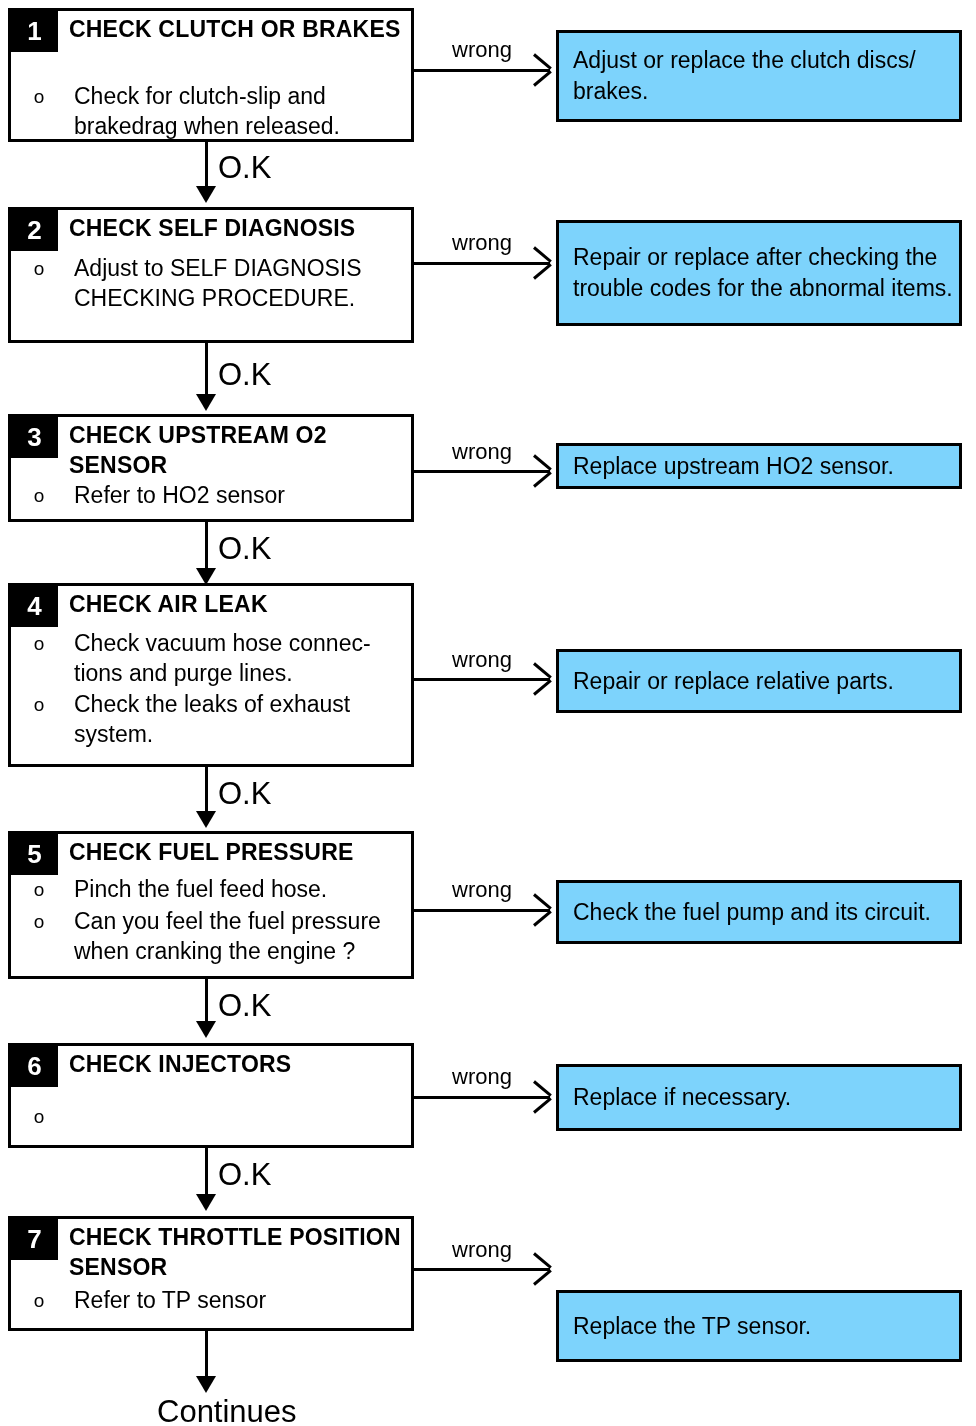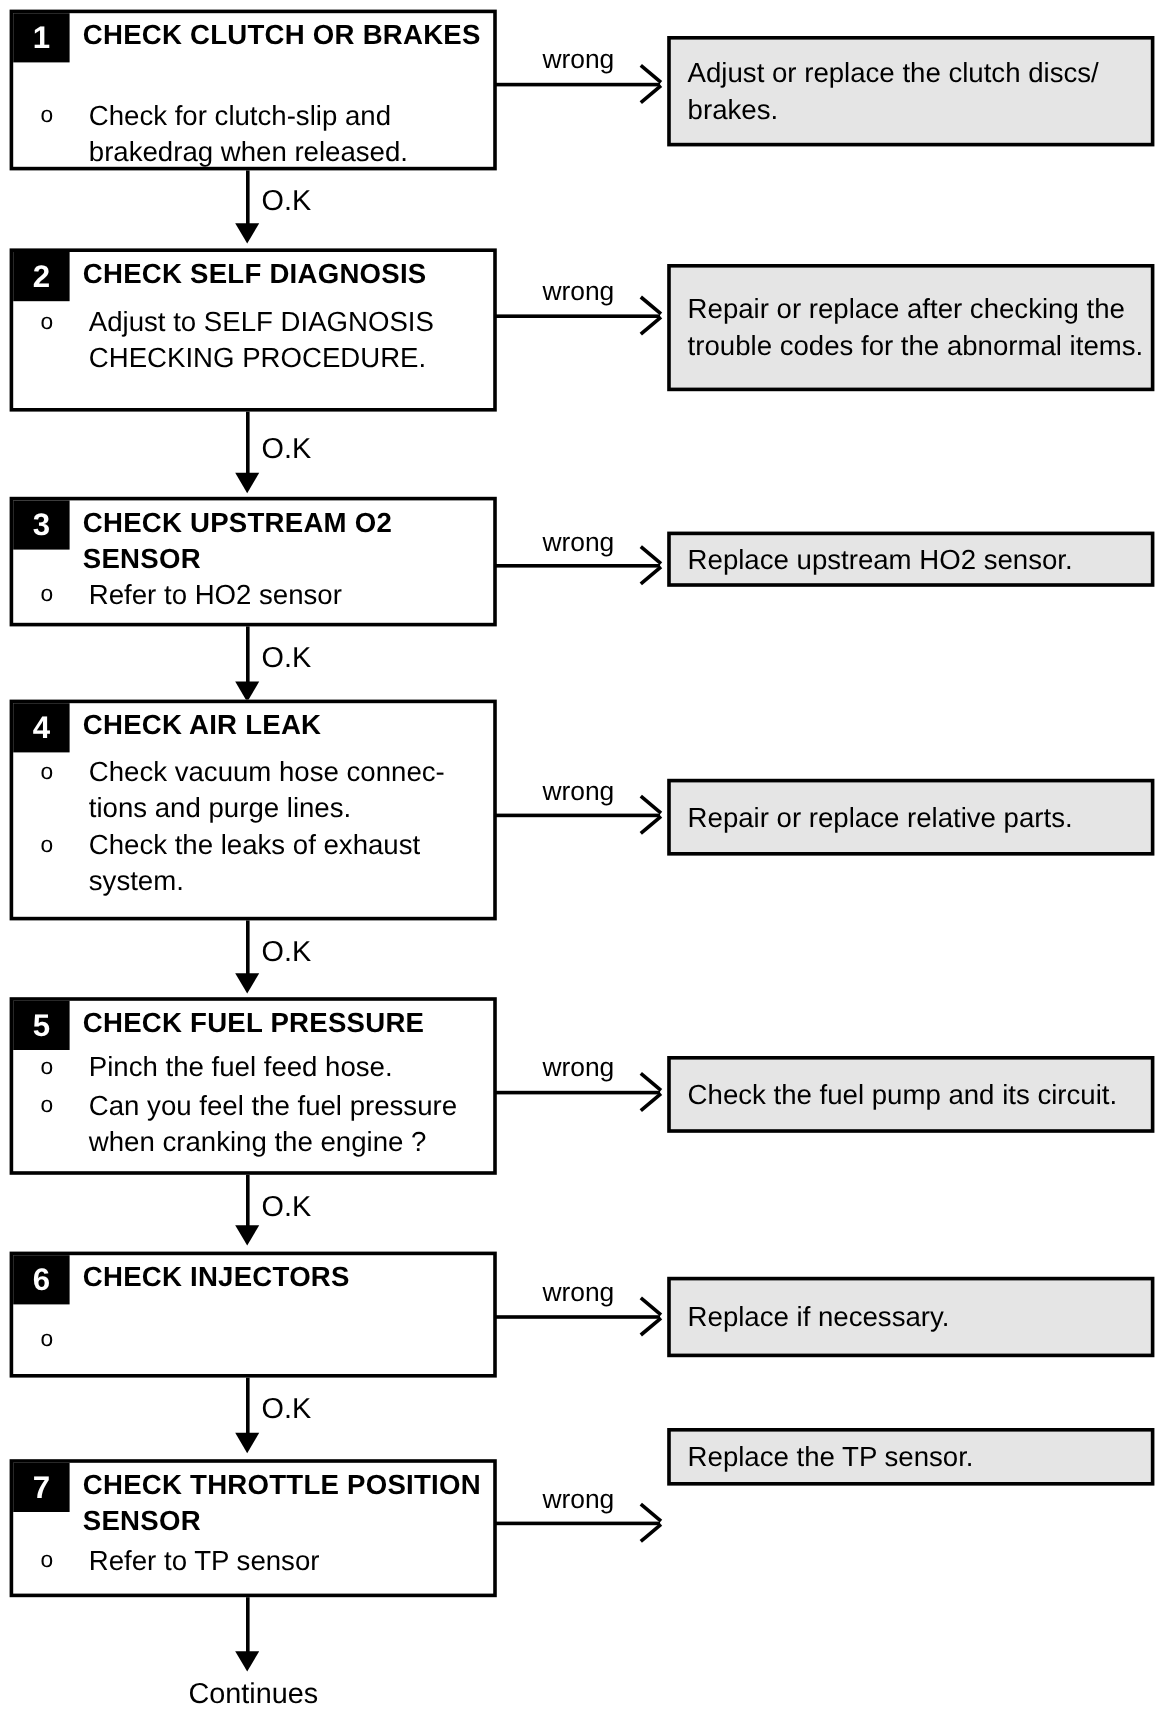--- a/index.html
+++ b/index.html
@@ -63,21 +63,21 @@
     flex:0 0 44px;
     text-align:center;
     font-size:19px;
     line-height:31px;
   }
   .bullet .txt{flex:1 1 auto;margin-left:13px;}
 
   
   .result-box{
     border:3px solid #000;
-    background:#e5e5e5;
+    background:#7dd3fc;
     box-sizing:border-box;
     display:flex;
     align-items:center;
   }
   .result-text{
     font-size:23px;
     line-height:31px;
     padding:0 2px 0 14px;
   }
 
@@ -107,21 +107,21 @@
   .arrow-right i.b{top:31px;transform:rotate(-40deg);}
 
   .edge-label{
     position:absolute;
     font-size:22px;
     line-height:24px;
     white-space:nowrap;
   }
   .tail-label{
     position:absolute;
-    font-size:24px;
+    font-size:31px;
     line-height:26px;
     white-space:nowrap;
   }
 </style>
 </head>
 <body>
 
 <div id="page">
 
   <div class="node check-box" style="left:8px;top:8px;width:406px;height:134px;">
@@ -294,21 +294,21 @@
         <span class="txt">Refer to TP sensor</span>
       </div>
     </div>
   </div>
   <div class="hline" style="left:412px;top:1268px;width:138px;"></div>
   <div class="arrow-right" style="left:534px;top:1252px;">
       <i class="a"></i>
       <i class="b"></i>
     </div>
   <div class="edge-label" style="left:452px;top:1238px;">wrong</div>
-  <div class="node result-box" style="left:556px;top:1190px;width:406px;height:48px;">
+  <div class="node result-box" style="left:556px;top:1290px;width:406px;height:72px;">
     <div class="result-text">Replace the TP sensor.</div>
   </div>
 
   <div class="vline" style="left:205px;top:1331px;height:47px;"></div>
   <div class="arrow-down" style="left:196px;top:1376px;"></div>
   <div class="tail-label" style="left:157px;top:1399px;">Continues</div>
 
 </div>
 
 </body></html>

